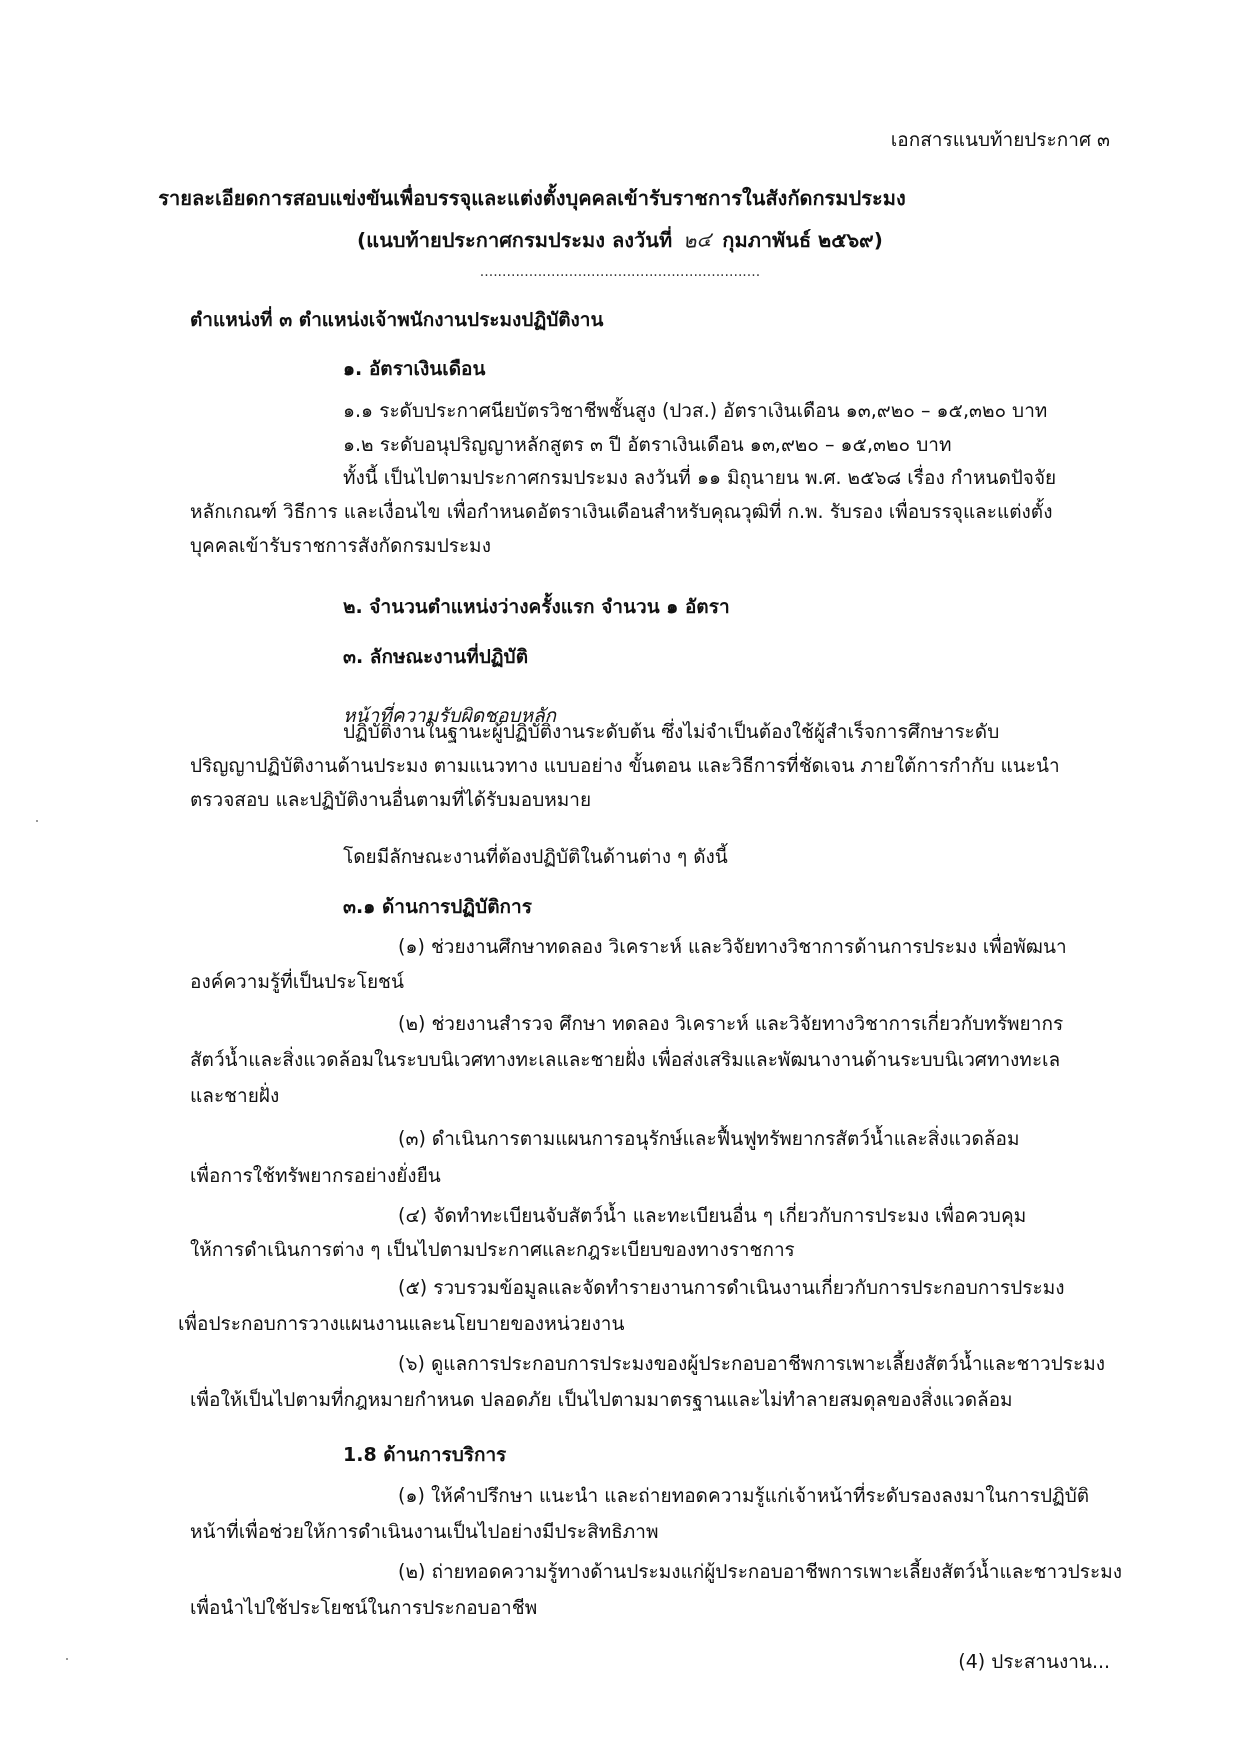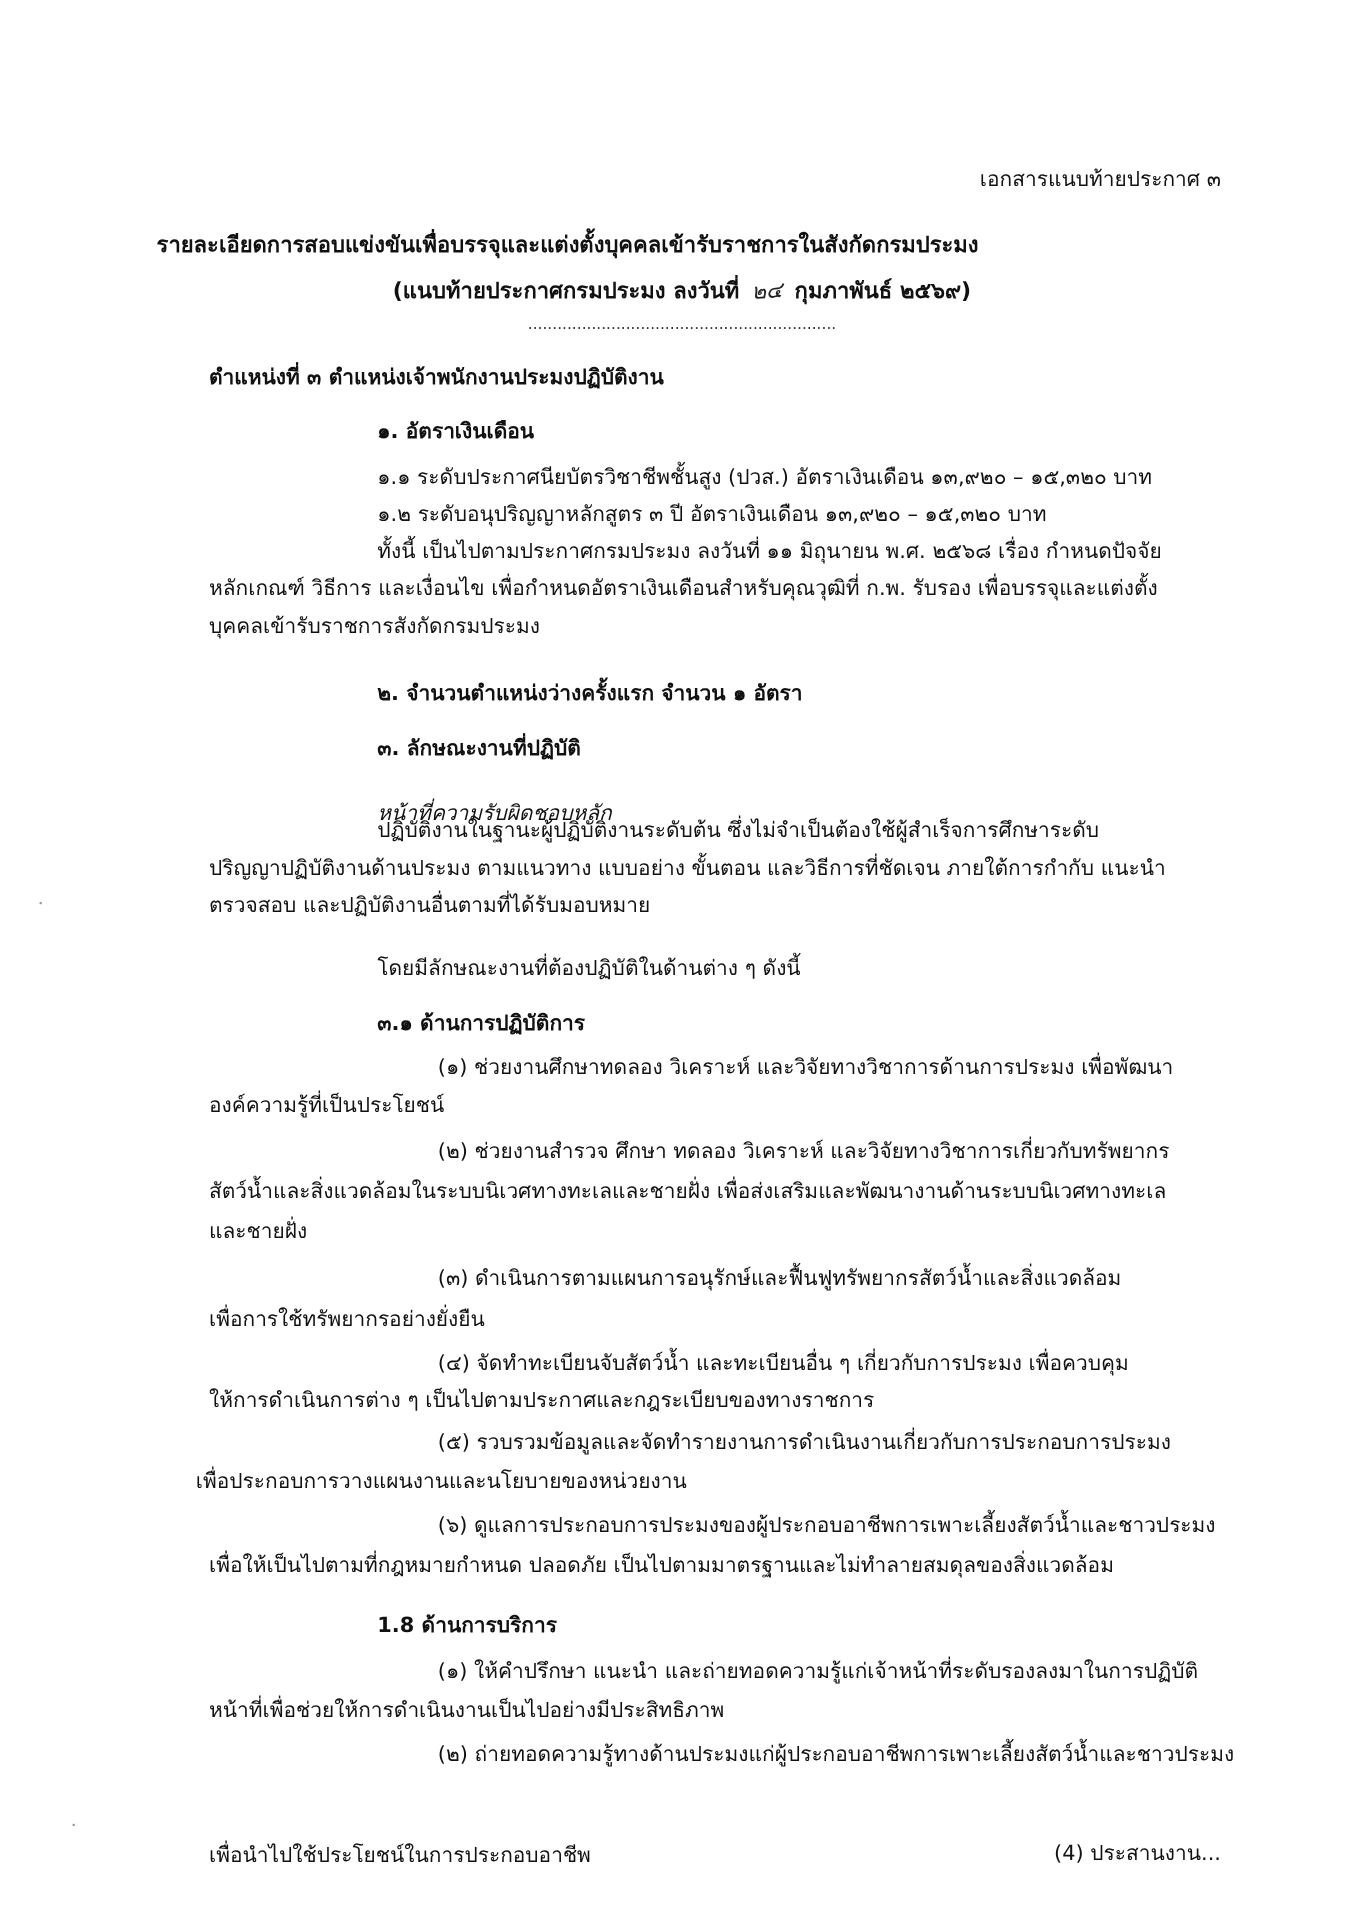--- a/index.html
+++ b/index.html
@@ -6,25 +6,24 @@
   body {
     width: 1240px; height: 1754px; position: relative; overflow: hidden;
     font-family: "DejaVu Sans", "Liberation Sans", sans-serif;
     color: #111111;
   }
   .line {
     position: absolute;
     font-size: 19px;
     line-height: 26px;
     white-space: nowrap;
-    margin-top: 24px;
   }
   .bold { font-weight: bold; }
   .annex { right: 130px; top: 126px; font-size: 19px; }
-  .title1 { left: 0; width: 1032px; text-align: center; top: 185px; font-size: 20px; font-weight: bold; }
+  .title1 { left: 0; width: 1032px; text-align: center; top: 185px; font-size: 20px; font-weight: bold; padding-left: 16px; }
   .title2 { left: 0; width: 1240px; text-align: center; top: 227px; font-size: 20px; font-weight: bold; }
   .handdate {
     display: inline-block; font-family: "DejaVu Serif", serif; font-style: italic;
     font-weight: normal; color: #222; transform: rotate(-4deg); margin: 0 4px;
   }
   .dots { left: 0; width: 1240px; text-align: center; top: 258px; font-size: 14px; letter-spacing: 0px; color: #333; }
   .speck { position: absolute; width: 2px; height: 2px; background: #999; }
 </style>
 </head>
 <body>
@@ -76,18 +75,18 @@
 
 <div class="line" style="left:398px; top:1350px;">(๖) ดูแลการประกอบการประมงของผู้ประกอบอาชีพการเพาะเลี้ยงสัตว์น้ำและชาวประมง</div>
 <div class="line" style="left:190px; top:1386px;">เพื่อให้เป็นไปตามที่กฎหมายกำหนด ปลอดภัย เป็นไปตามมาตรฐานและไม่ทำลายสมดุลของสิ่งแวดล้อม</div>
 
 <div class="line bold" style="left:343px; top:1441px;">1.8 ด้านการบริการ</div>
 
 <div class="line" style="left:398px; top:1482px;">(๑) ให้คำปรึกษา แนะนำ และถ่ายทอดความรู้แก่เจ้าหน้าที่ระดับรองลงมาในการปฏิบัติ</div>
 <div class="line" style="left:190px; top:1518px;">หน้าที่เพื่อช่วยให้การดำเนินงานเป็นไปอย่างมีประสิทธิภาพ</div>
 
 <div class="line" style="left:398px; top:1558px;">(๒) ถ่ายทอดความรู้ทางด้านประมงแก่ผู้ประกอบอาชีพการเพาะเลี้ยงสัตว์น้ำและชาวประมง</div>
-<div class="line" style="left:190px; top:1650px;">เพื่อนำไปใช้ประโยชน์ในการประกอบอาชีพ</div>
+<div class="line" style="left:190px; top:1594px;">เพื่อนำไปใช้ประโยชน์ในการประกอบอาชีพ</div>
 
 <div class="line" style="right:130px; top:1648px;">(4) ประสานงาน...</div>
 
 <div class="speck" style="left:36px; top:820px;"></div>
 <div class="speck" style="left:66px; top:1658px;"></div>
 
 </body></html>

